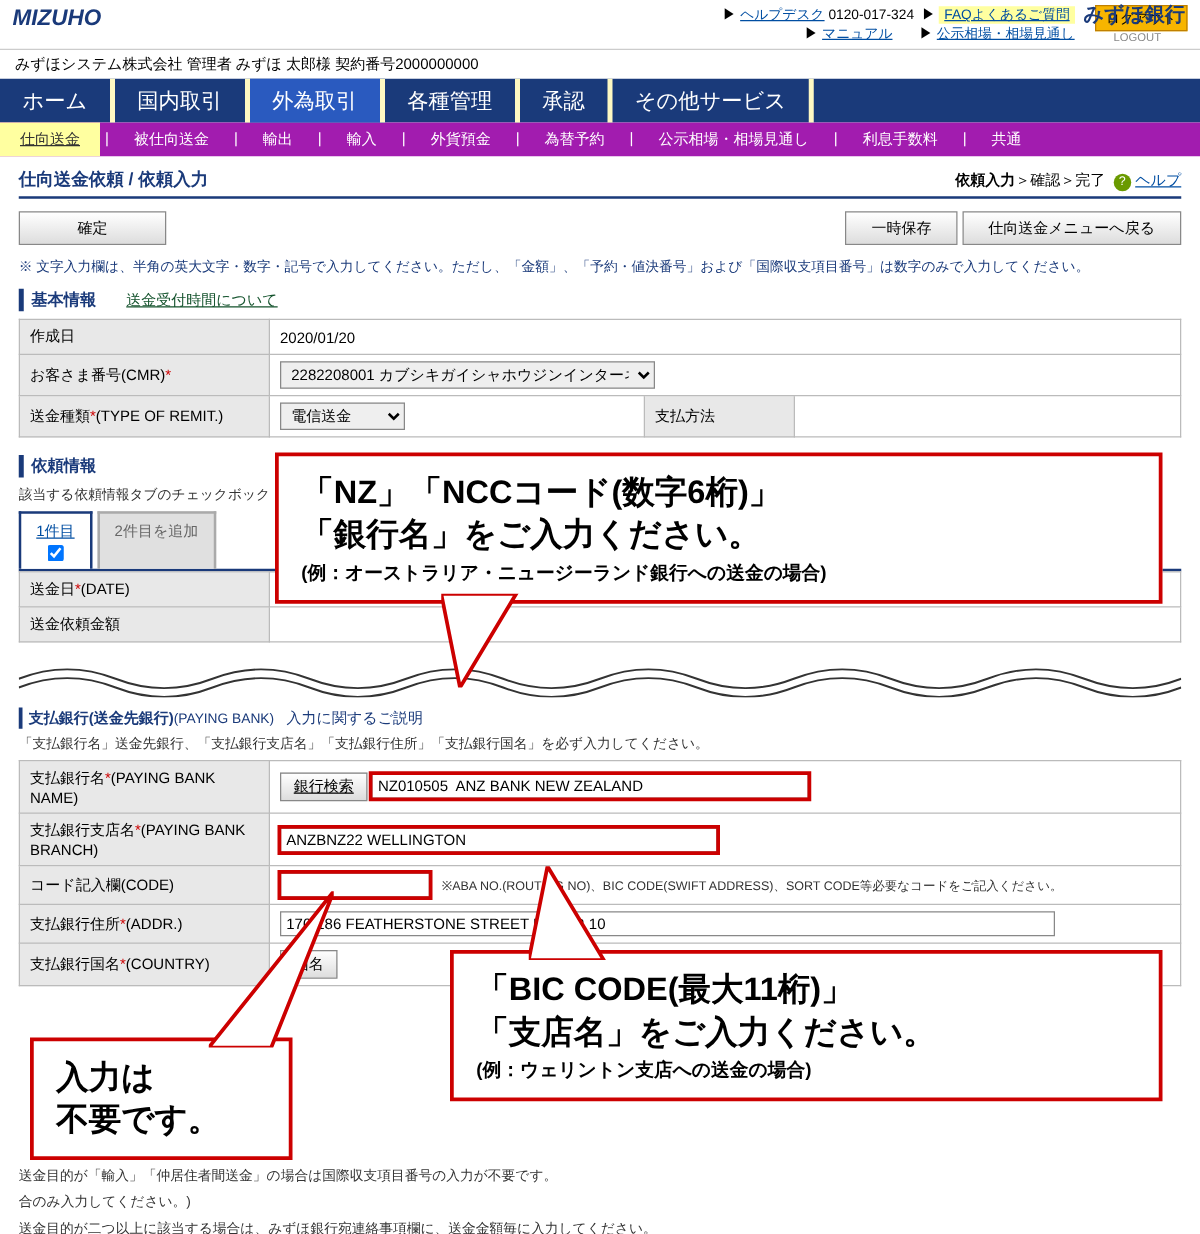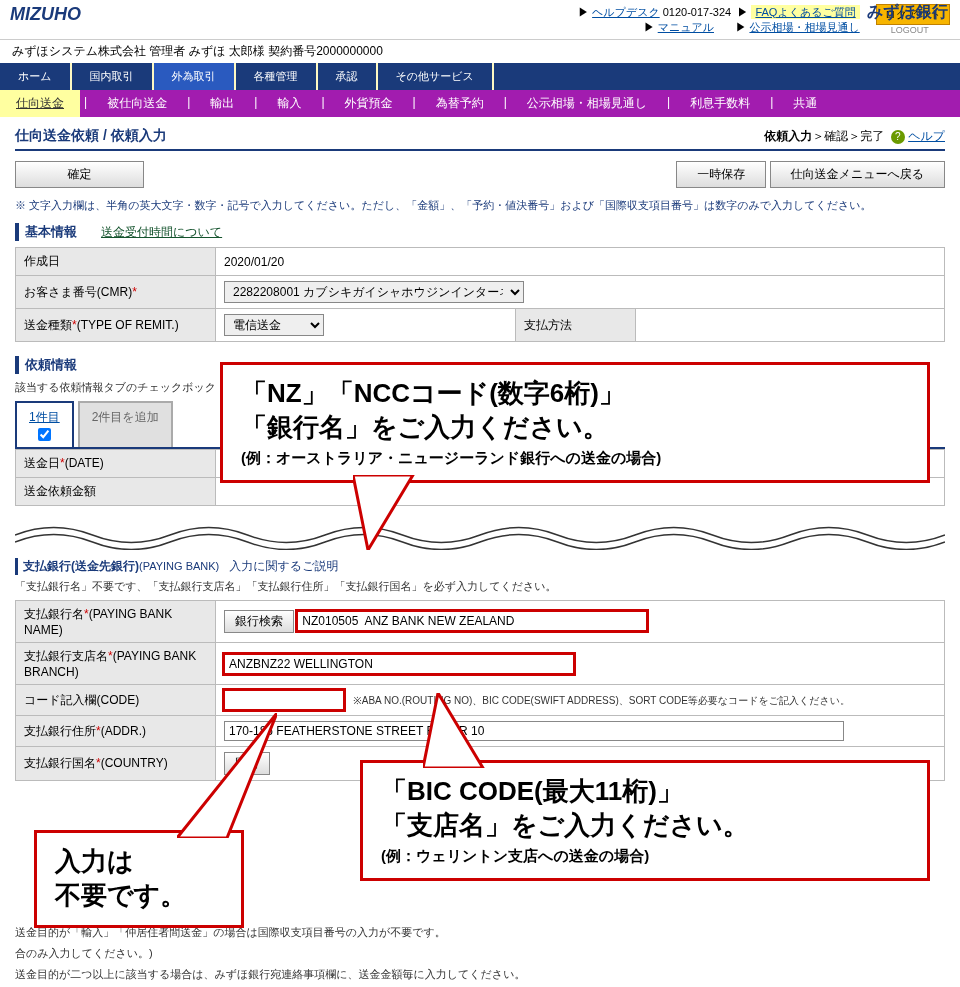--- a/index.html
+++ b/index.html
@@ -6,21 +6,21 @@
 body { font-family: "MS PGothic", "Hiragino Sans", sans-serif; font-size: 12px; background: #fff; width: 960px; }
 .header { display: flex; justify-content: space-between; align-items: flex-start; padding: 4px 10px; border-bottom: 1px solid #ccc; }
 .logo { color: #1a3a7a; font-weight: bold; font-size: 18px; font-style: italic; }
 .bank-name { color: #1a3a7a; font-weight: bold; font-size: 16px; }
 .header-right { text-align: right; font-size: 11px; }
 .header-right a { color: #004ea2; text-decoration: underline; }
 .yellow-link { background: #ffffa0; padding: 1px 4px; }
 .logout-btn { background: #f7b500; border: 1px solid #c08000; padding: 2px 8px; font-size: 11px; margin-left: 6px; cursor: pointer; }
 .subheader { padding: 3px 12px; font-size: 12px; }
 .nav-main { background: #1a3a7a; display: flex; }
-.nav-main a { color: #fff; padding: 6px 18px; text-decoration: none; font-size: 11px; border-right: 2px solid #fef9c3; cursor: pointer; }
+.nav-main a { color: #fff; padding: 6px 18px; text-decoration: none; font-size: 17px; border-right: 4px solid #fef9c3; cursor: pointer; }
 .nav-main a.active { background: #2a5abf; }
 .nav-sub { background: #a21caf; display: flex; }
 .nav-sub a { color: #fff; padding: 5px 16px; text-decoration: none; font-size: 12px; cursor: pointer; }
 .nav-sub a.active { background: #ffffa0; color: #333; text-decoration: underline; }
 .nav-sub .sep { color: #fff; padding: 5px 4px; }
 .content { padding: 10px 15px; }
 .page-title-row { display: flex; justify-content: space-between; align-items: center; border-bottom: 2px solid #1a3a7a; padding-bottom: 4px; margin-bottom: 10px; }
 .page-title { color: #1a3a7a; font-weight: bold; font-size: 14px; }
 .breadcrumb { font-size: 12px; }
 .help-link { color: #004ea2; text-decoration: underline; margin-left: 0; }
@@ -54,21 +54,21 @@
 </style>
 </head>
 <body>
 
 <div class="container">
 
 <div class="header">
   <div>
     <div class="logo">MIZUHO</div>
   </div>
-  <div style="display:flex;align-items:center;gap:10px;">
+  <div style="display:flex;align-items:flex-start;gap:10px;">
     <div class="header-right">
       <div>
         ▶ <a><span>ヘルプデスク</span></a> <span>0120-017-324</span>
         &nbsp;▶ <a class="yellow-link">FAQよくあるご質問</a>
       </div>
       <div>
         ▶ <a>マニュアル</a>
         &nbsp;&nbsp;&nbsp;&nbsp;&nbsp;&nbsp;▶ <a>公示相場・相場見通し</a>
       </div>
     </div>
@@ -116,21 +116,21 @@
 <div class="page-title-row">
   <div class="page-title">仕向送金依頼 / 依頼入力</div>
   <div class="breadcrumb">
     <b>依頼入力</b><span>＞確認＞完了</span>
     &nbsp;<span class="help-icon">?</span>
     <a class="help-link">ヘルプ</a>
   </div>
 </div>
 
 <div class="button-row">
-  <button class="btn" style="width:129px;">確定</button>
+  <button class="btn" style="width:118px;">確定</button>
   <div>
     <button class="btn">一時保存</button>
     <button class="btn">仕向送金メニューへ戻る</button>
   </div>
 </div>
 
 <div class="note-blue">※ 文字入力欄は、半角の英大文字・数字・記号で入力してください。ただし、「金額」、「予約・値決番号」および「国際収支項目番号」は数字のみで入力してください。</div>
 
 <div class="section-head">
   <span>基本情報</span>
@@ -187,28 +187,28 @@
 <svg viewBox="0 0 960 30" preserveAspectRatio="none">
           <path d="M0,15 Q40,0 80,15 T160,15 T240,15 T320,15 T400,15 T480,15 T560,15 T640,15 T720,15 T800,15 T880,15 T960,15" stroke="#333" fill="none" stroke-width="1.5"></path>
           <path d="M0,22 Q40,7 80,22 T160,22 T240,22 T320,22 T400,22 T480,22 T560,22 T640,22 T720,22 T800,22 T880,22 T960,22" stroke="#333" fill="none" stroke-width="1.5"></path>
         </svg>
 </div>
 
 <div class="sub-section">
   <span>支払銀行(送金先銀行)</span><span class="en">(PAYING BANK)</span>
   &nbsp;&nbsp;<a style="font-weight:normal;">入力に関するご説明</a>
 </div>
-<div class="sub-note">「支払銀行名」不要です、「支払銀行支店名」「支払銀行住所」「支払銀行国名」を必ず入力してください。</div>
+<div class="sub-note">「支払銀行名」送金先銀行、「支払銀行支店名」「支払銀行住所」「支払銀行国名」を必ず入力してください。</div>
 
 <table class="form-table">
   <tbody>
           <tr>
     <td class="label"><span>支払銀行名</span><span class="req">*</span><span class="label-sub">(PAYING BANK NAME)</span></td>
     <td>
-      <button class="btn" style="padding:2px 10px;">銀行検索</button>
+      <button class="btn" style="padding:2px 10px;text-decoration:underline;">銀行検索</button>
       <input type="text" class="redbox" style="width: 350px;" value="NZ010505  ANZ BANK NEW ZEALAND">
     </td>
   </tr>
   <tr>
     <td class="label"><span>支払銀行支店名</span><span class="req">*</span><span class="label-sub">(PAYING BANK BRANCH)</span></td>
     <td><input type="text" class="redbox" style="width: 350px;" value="ANZBNZ22 WELLINGTON"></td>
   </tr>
   <tr>
     <td class="label"><span>コード記入欄</span><span class="label-sub">(CODE)</span></td>
     <td>
@@ -246,21 +246,21 @@
 
 <div class="callout" style="top:760px;left:360px;width:570px;">
   <div class="callout-big">「BIC CODE(最大11桁)」</div>
   <div class="callout-big">「支店名」をご入力ください。</div>
   <div class="callout-sub">(例：ウェリントン支店への送金の場合)</div>
   <svg style="position:absolute;left:60px;top:-70px;width:80px;height:75px;" viewBox="0 0 80 75">
         <polygon points="15,0 0,75 60,75" fill="#fff" stroke="#c00" stroke-width="3"></polygon>
       </svg>
 </div>
 
-<div class="callout" style="top:830px;left:34px;width:210px;">
+<div class="callout" style="top:830px;left:24px;width:210px;">
   <div class="callout-big">入力は</div>
   <div class="callout-big">不要です。</div>
   <svg style="position:absolute;left:140px;top:-120px;width:100px;height:125px;" viewBox="0 0 100 125">
         <polygon points="100,0 0,125 50,125" fill="#fff" stroke="#c00" stroke-width="3"></polygon>
       </svg>
 </div>
 
 </div>
 
 </body></html>

